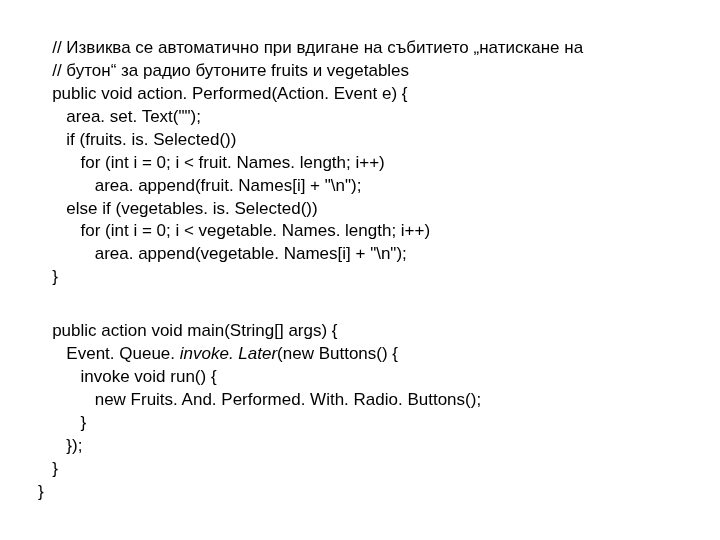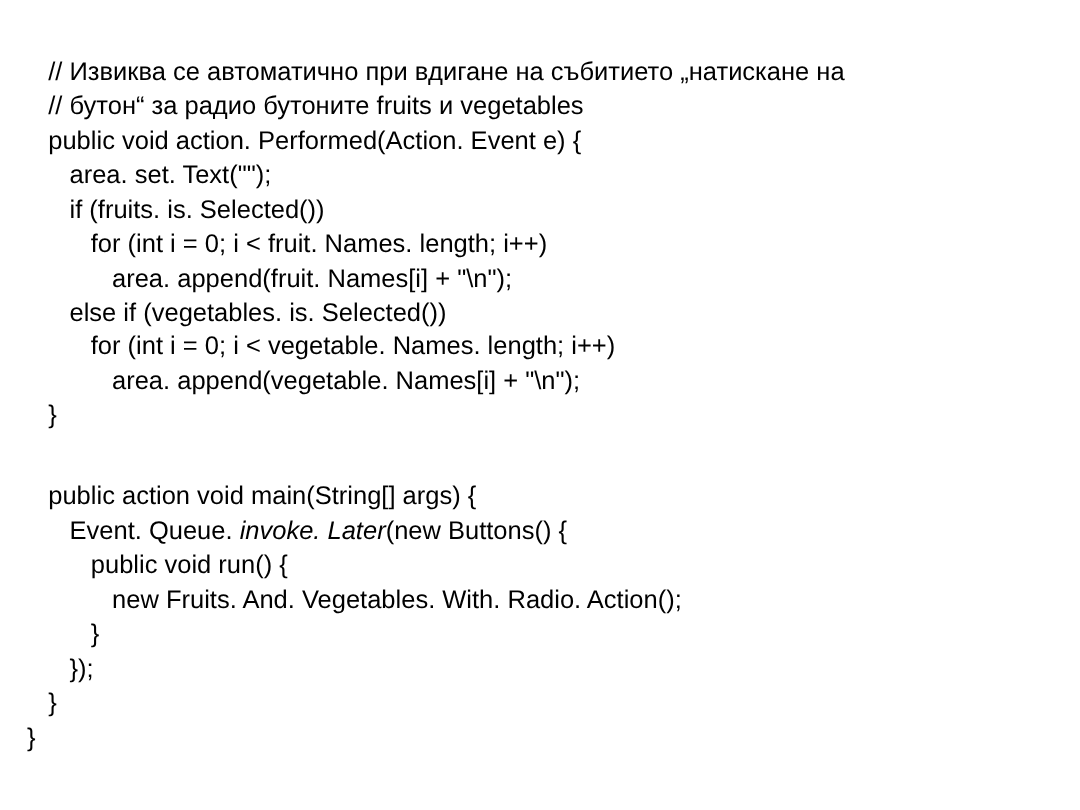--- a/index.html
+++ b/index.html
@@ -11,39 +11,39 @@
     font-family: Arial, Helvetica, sans-serif;
     font-size: 17px;
     line-height: 1.35;
     color: #000000;
   }
   .page {
     padding: 14px 10px 10px 18px;
     box-sizing: border-box;
     white-space: pre;
   }
-  .block { margin-bottom: 8px; }
+  .block { margin-bottom: 8px; margin-left: 20px; }
   .i { font-style: italic; }
 </style>
 </head>
 <body>
 
 <div class="page">
 <div class="block"><span>   // Извиква се автоматично при вдигане на събитието „натискане на</span>
 <span>   // бутон“ за радио бутоните fruits и vegetables</span>
 <span>   public void action. Performed(Action. Event e) {</span>
 <span>      area. set. Text("");</span>
 <span>      if (fruits. is. Selected())</span>
 <span>         for (int i = 0; i &lt; fruit. Names. length; i++)</span>
 <span>            area. append(fruit. Names[i] + "\n");</span>
 <span>      else if (vegetables. is. Selected())</span>
 <span>         for (int i = 0; i &lt; vegetable. Names. length; i++)</span>
 <span>            area. append(vegetable. Names[i] + "\n");</span>
 <span>   }</span></div>
 <div class="block"><span>   public action void main(String[] args) {</span>
 <span>      Event. Queue. </span><span class="i">invoke. Later</span><span>(new Buttons() {</span>
-<span>         public void run() {</span>
-<span>            new Fruits. And. Vegetables. With. Radio. Action();</span>
+<span>         invoke void run() {</span>
+<span>            new Fruits. And. Performed. With. Radio. Buttons();</span>
 <span>         }</span>
 <span>      });</span>
 <span>   }</span>
 <span>}</span></div>
 </div>
 
 </body></html>

